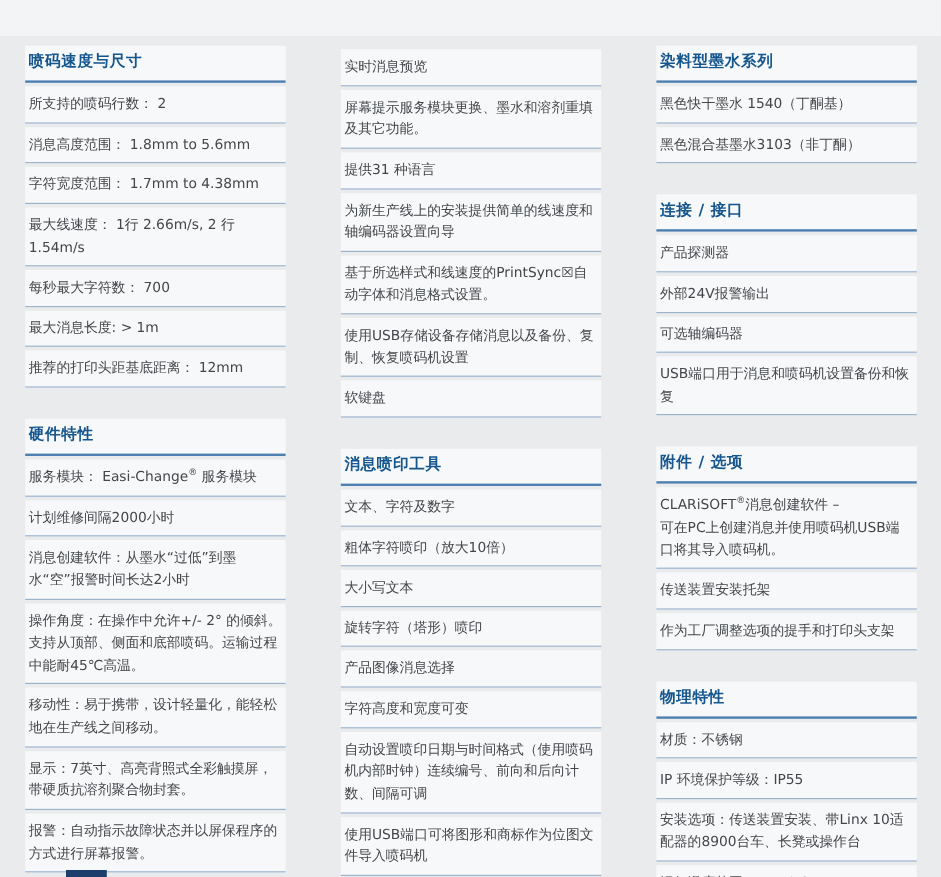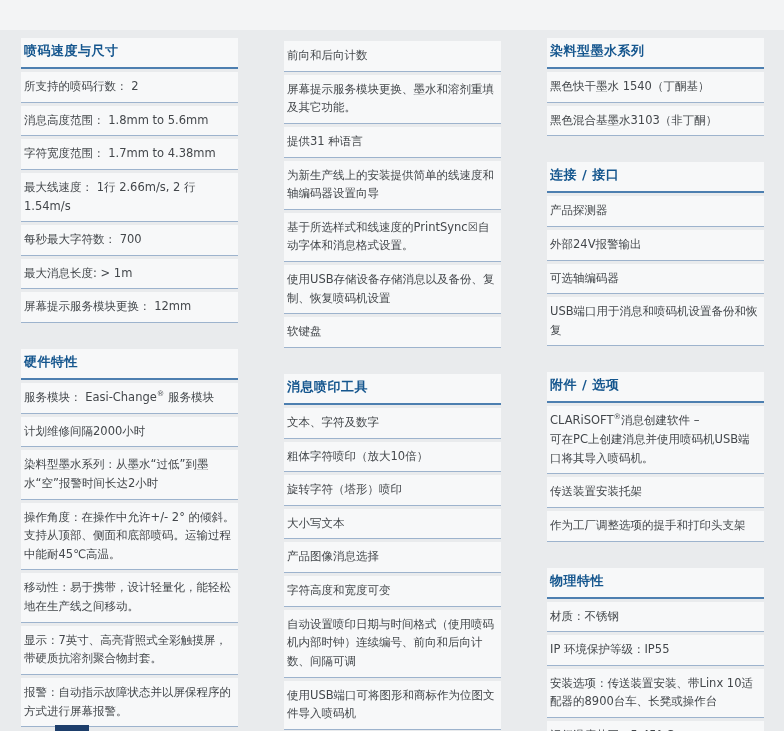--- a/index.html
+++ b/index.html
@@ -42,49 +42,49 @@
 <div class="grid">
   <div class="col">
       <section class="spec-section">
         <h2 class="sec-title">喷码速度与尺寸</h2>
         <div class="spec-row">所支持的喷码行数： 2</div>
         <div class="spec-row">消息高度范围： 1.8mm to 5.6mm</div>
         <div class="spec-row">字符宽度范围： 1.7mm to 4.38mm</div>
         <div class="spec-row">最大线速度： 1行 2.66m/s, 2 行 1.54m/s</div>
         <div class="spec-row">每秒最大字符数： 700</div>
         <div class="spec-row">最大消息长度: &gt; 1m</div>
-        <div class="spec-row">屏幕提示服务模块更换： 12mm</div>
+        <div class="spec-row">推荐的打印头距基底距离： 12mm</div>
       </section>
       <section class="spec-section">
         <h2 class="sec-title">硬件特性</h2>
         <div class="spec-row">服务模块： Easi-Change<sup>®</sup> 服务模块</div>
         <div class="spec-row">计划维修间隔2000小时</div>
-        <div class="spec-row">染料型墨水系列：从墨水“过低”到墨水“空”报警时间长达2小时</div>
+        <div class="spec-row">消息创建软件：从墨水“过低”到墨水“空”报警时间长达2小时</div>
         <div class="spec-row">操作角度：在操作中允许+/- 2° 的倾斜。支持从顶部、侧面和底部喷码。运输过程中能耐45℃高温。</div>
         <div class="spec-row">移动性：易于携带，设计轻量化，能轻松地在生产线之间移动。</div>
         <div class="spec-row">显示：7英寸、高亮背照式全彩触摸屏，带硬质抗溶剂聚合物封套。</div>
         <div class="spec-row">报警：自动指示故障状态并以屏保程序的方式进行屏幕报警。</div>
       </section>
     </div>
   <div class="col">
       <section class="spec-section">
-        <div class="spec-row">前向和后向计数</div>
+        <div class="spec-row">实时消息预览</div>
         <div class="spec-row">屏幕提示服务模块更换、墨水和溶剂重填及其它功能。</div>
         <div class="spec-row">提供31 种语言</div>
         <div class="spec-row">为新生产线上的安装提供简单的线速度和轴编码器设置向导</div>
         <div class="spec-row">基于所选样式和线速度的PrintSync☒自动字体和消息格式设置。</div>
         <div class="spec-row">使用USB存储设备存储消息以及备份、复制、恢复喷码机设置</div>
         <div class="spec-row">软键盘</div>
       </section>
       <section class="spec-section">
         <h2 class="sec-title">消息喷印工具</h2>
         <div class="spec-row">文本、字符及数字</div>
         <div class="spec-row">粗体字符喷印（放大10倍）</div>
+        <div class="spec-row">大小写文本</div>
         <div class="spec-row">旋转字符（塔形）喷印</div>
-        <div class="spec-row">大小写文本</div>
         <div class="spec-row">产品图像消息选择</div>
         <div class="spec-row">字符高度和宽度可变</div>
         <div class="spec-row">自动设置喷印日期与时间格式（使用喷码机内部时钟）连续编号、前向和后向计数、间隔可调</div>
         <div class="spec-row">使用USB端口可将图形和商标作为位图文件导入喷码机</div>
       </section>
     </div>
   <div class="col">
       <section class="spec-section">
         <h2 class="sec-title">染料型墨水系列</h2>
         <div class="spec-row">黑色快干墨水 1540（丁酮基）</div>

